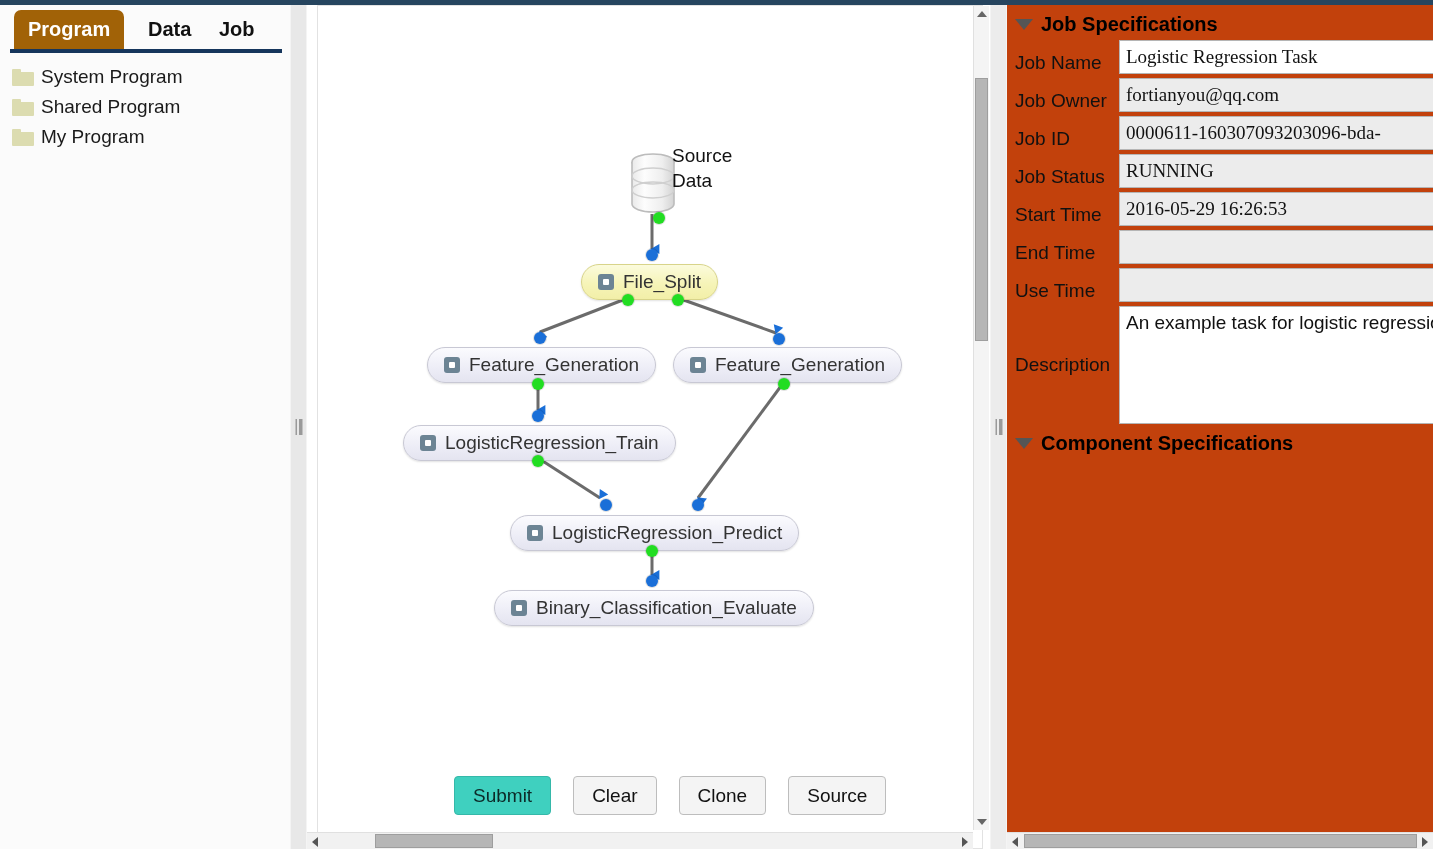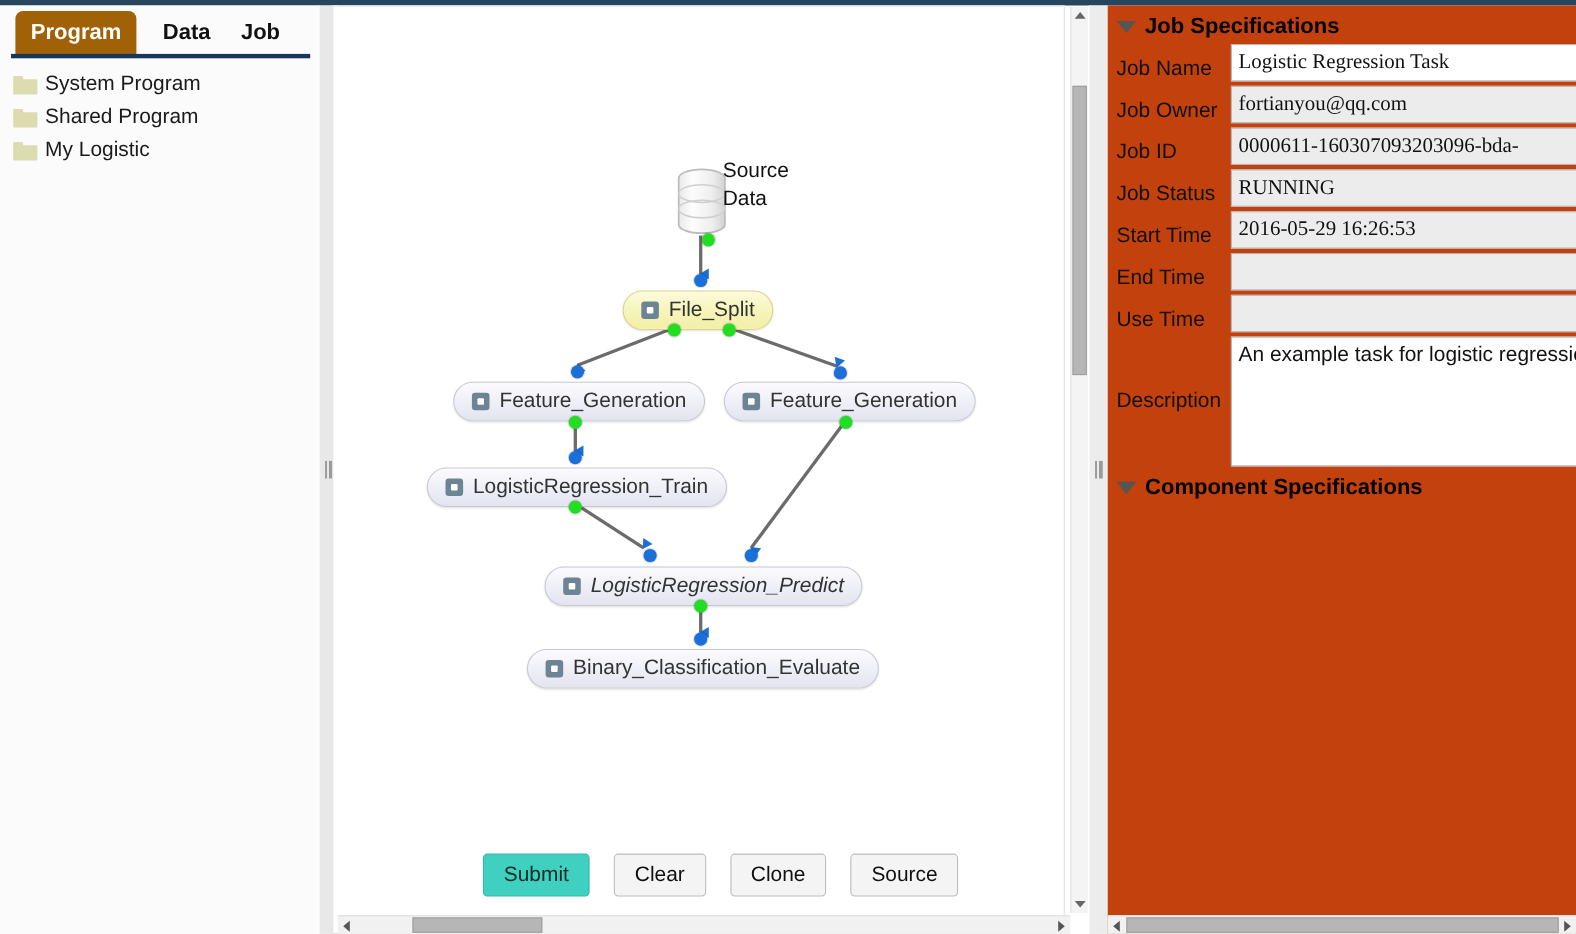--- a/index.html
+++ b/index.html
@@ -48,21 +48,21 @@
             border-left:1px solid #f4f4f4;border-right:1px solid #f4f4f4;box-sizing:border-box;}
   .splitter.left{left:290px;}
   .splitter.right{left:990px;background:#ececec;}
   .grip{
     position:absolute;left:50%;top:50%;transform:translate(-50%,-50%);
     width:7px;height:16px;
     background:linear-gradient(to right,#9a9a9a 0 2px,transparent 2px 4px,#9a9a9a 4px 6px);
   }
 
   
-  .canvas-wrap{position:absolute;left:302px;top:5px;width:666px;height:844px;background:#ffffff;
+  .canvas-wrap{position:absolute;left:317px;top:5px;width:666px;height:844px;background:#ffffff;
                border:1px solid #e2e2e2;box-sizing:border-box;overflow:hidden;}
   .canvas{position:absolute;left:0;top:0;width:664px;height:824px;}
 
   svg.edges{position:absolute;left:0;top:0;width:664px;height:824px;pointer-events:none;}
 
   .node{
     position:absolute;display:flex;align-items:center;
     height:36px;box-sizing:border-box;
     border:1px solid #c8c8d4;border-radius:18px;
     background:linear-gradient(to bottom,#fbfbfe 0%,#eeeef7 55%,#e4e4f0 100%);
@@ -173,21 +173,21 @@
           <span class="tab-bit"></span>
             <span class="body-bit"></span>
         </span>
         <span class="tree-label">Shared Program</span>
       </div>
       <div class="tree-item">
         <span class="folder-icon">
           <span class="tab-bit"></span>
             <span class="body-bit"></span>
         </span>
-        <span class="tree-label">My Logistic</span>
+        <span class="tree-label">My Program</span>
       </div>
     </div>
   </div>
 
   <div class="splitter left">
     <span class="grip"></span>
   </div>
 
   <div class="canvas-wrap">
     <div class="canvas">
@@ -258,21 +258,21 @@
       <span class="port in" style="left:455px;top:327px;"></span>
       <span class="port out" style="left:460px;top:372px;"></span>
 
       <div class="node" style="left:85px;top:419px;">
         <span class="node-icon"></span>
         <span class="node-label">LogisticRegression_Train</span>
       </div>
       <span class="port in" style="left:214px;top:404px;"></span>
       <span class="port out" style="left:214px;top:449px;"></span>
 
-      <div class="node" style="left:192px;top:509px;font-style:italic;">
+      <div class="node" style="left:192px;top:509px;">
         <span class="node-icon"></span>
         <span class="node-label">LogisticRegression_Predict</span>
       </div>
       <span class="port in" style="left:282px;top:493px;"></span>
       <span class="port in" style="left:374px;top:493px;"></span>
       <span class="port out" style="left:328px;top:539px;"></span>
 
       <div class="node" style="left:176px;top:584px;">
         <span class="node-icon"></span>
         <span class="node-label">Binary_Classification_Evaluate</span>

